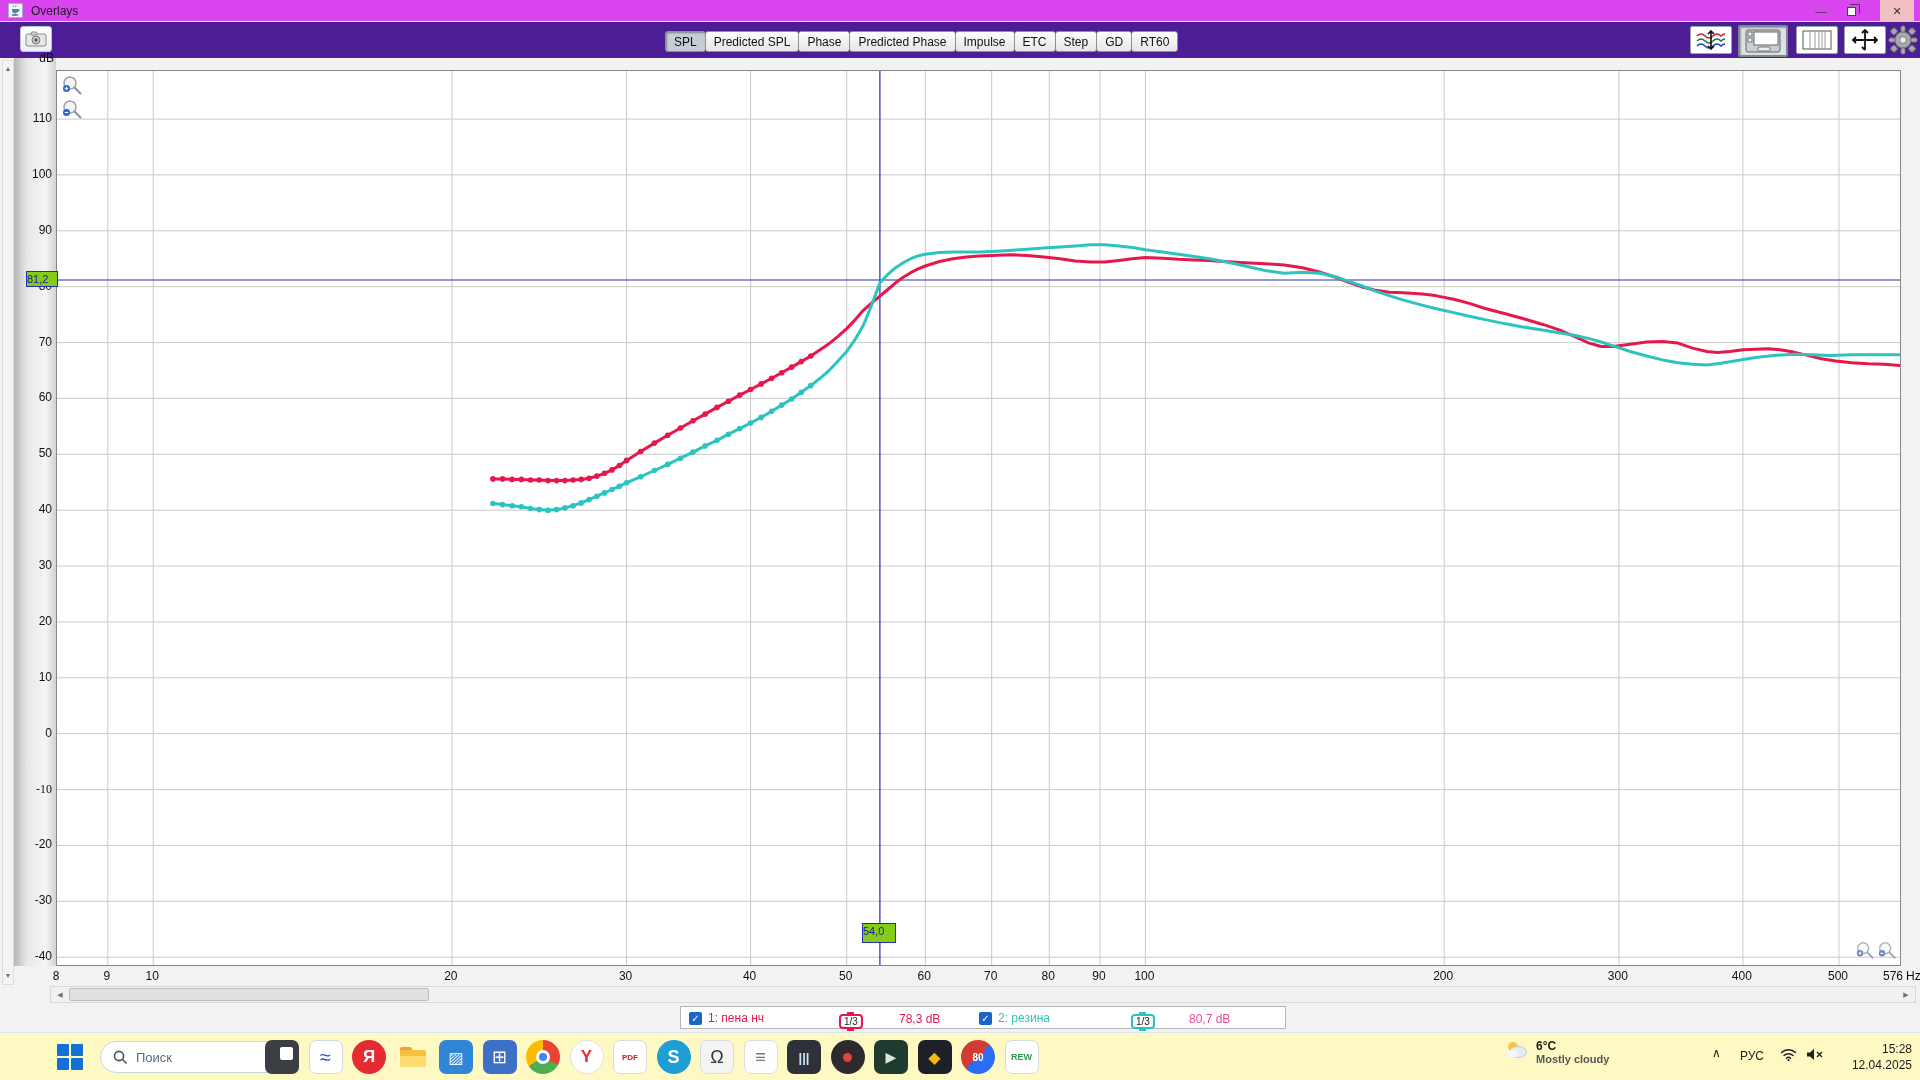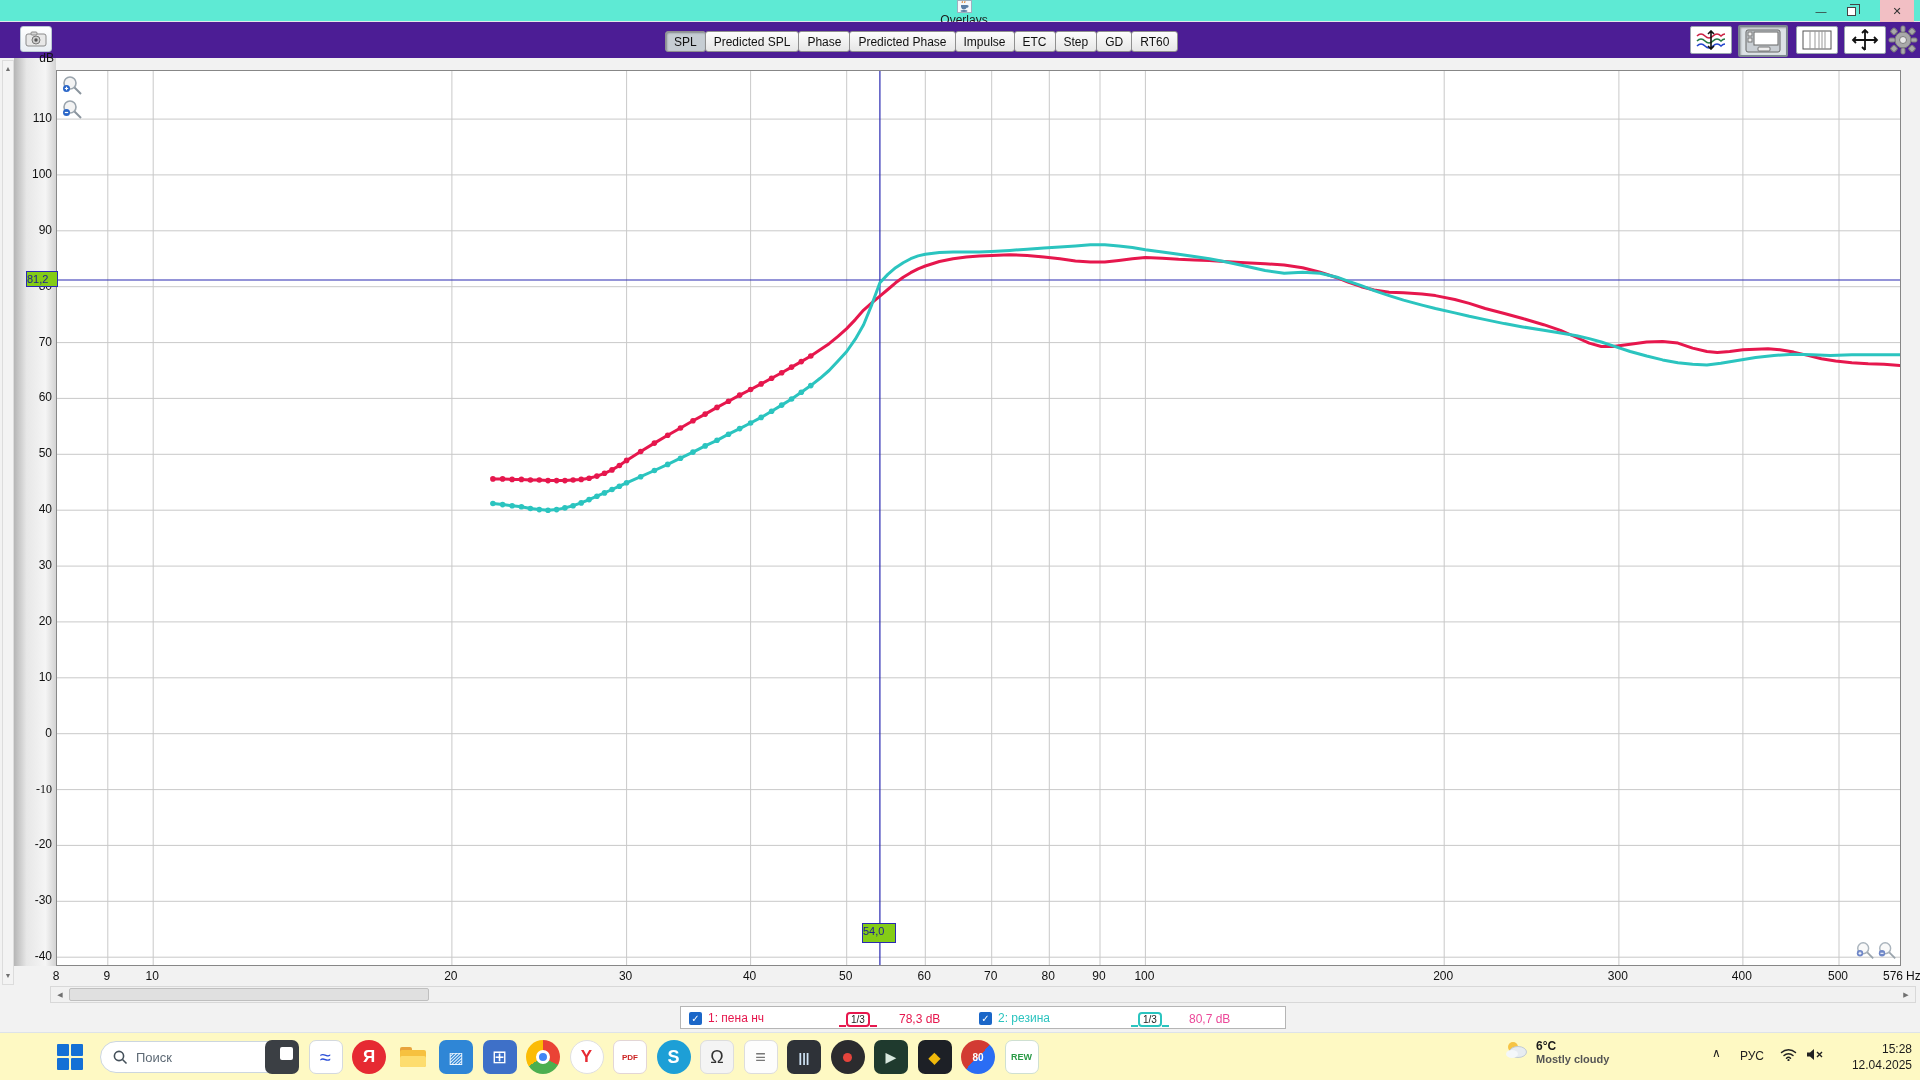--- a/index.html
+++ b/index.html
@@ -1,20 +1,20 @@
 <!DOCTYPE html>
 <html><head>
 <meta charset="utf-8">
 <style>
   * { margin:0; padding:0; box-sizing:border-box; }
   html,body { width:1920px; height:1080px; overflow:hidden; }
   body { font-family:"Liberation Sans","DejaVu Sans",sans-serif; background:#f2f2f2; position:relative; }
 
   
-  .titlebar { position:absolute; left:0; top:0; width:1920px; height:22px; background:#5eead4; border-bottom:1px solid #e3e7ea; display:flex; align-items:center;flex-direction:column; }
+  .titlebar { position:absolute; left:0; top:0; width:1920px; height:22px; background:#d946ef; border-bottom:1px solid #e3e7ea; display:flex; align-items:center; }
   .app-icon { width:15px; height:15px; margin-left:8px; border:1px solid #9db0c0; background:#f4f8fb; display:flex; align-items:center; justify-content:center; }
   .title-text { font-size:12px; color:#1a1a1a; margin-left:8px; }
   .win-btn { position:absolute; top:0; height:22px; width:30px; display:flex; align-items:center; justify-content:center; font-size:11px; color:#333; }
   .win-min { left:1806px; }
   .win-restore { left:1836px; }
   .win-close { left:1880px; width:34px; background:#f2bfc4; }
   .restore-glyph { width:9px; height:9px; border:1px solid #444; position:relative; background:#fff; }
   .restore-glyph:before { content:""; position:absolute; left:2px; top:-4px; width:9px; height:9px; border:1px solid #444; border-bottom:none; border-left:none; }
 
   
@@ -39,21 +39,21 @@
   .cursor-box { position:absolute; border:1px solid #2a2ab2; background:#84cc16; color:#1c1c96; font-size:11px; line-height:14px; z-index:5; }
   .mag { position:absolute; width:22px; height:22px; }
   .hscroll { position:absolute; left:50px; top:986px; width:1866px; height:17px; background:#f1f1f1; border:1px solid #d8d8d8; }
   .hscroll .arr { position:absolute; top:0; width:16px; height:15px; font-size:7px; color:#707070; text-align:center; line-height:15px; }
   .hthumb { position:absolute; left:18px; top:1px; width:360px; height:13px; background:#e0e0e0; border:1px solid #bfbfbf; border-radius:2px; }
 
   
   .legend { position:absolute; left:680px; top:1006px; width:606px; height:23px; background:#ffffff; border:1px solid #b5b5b5; }
   .leg-item { position:absolute; top:4px; display:flex; align-items:center; font-size:12px; }
   .leg-check { width:13px; height:13px; background:#1a66c8; border-radius:2px; color:#fff; font-size:10px; line-height:13px; text-align:center; margin-right:6px; }
-  .badge-wrap { position:absolute; top:5px; display:flex; align-items:flex-end; }
+  .badge-wrap { position:absolute; top:5px; display:flex; align-items:center;flex-direction:column; }
   .badge-stub { width:7px; height:2px; }
   .badge { border:2px solid; border-radius:4px; font-size:10px; line-height:11px; padding:0 3px; color:#222; background:#fff; }
   .leg-val { position:absolute; top:5px; font-size:12px; }
 
   
   .taskbar { position:absolute; left:0; top:1032px; width:1920px; height:48px; background:#fef9c3; border-top:1px solid #dde3e9; }
   .start { position:absolute; left:56px; top:10px; width:28px; height:28px; display:grid; grid-template-columns:12px 12px; grid-template-rows:12px 12px; gap:2px; padding:1px; }
   .start div { background:#1470d6; border-radius:1px; }
   .search-pill { position:absolute; left:100px; top:8px; width:196px; height:32px; border-radius:16px; background:#ffffff; border:1px solid #ccd6df; display:flex; align-items:center; padding-left:12px; }
   .search-pill span { font-size:13px; color:#5e6a75; margin-left:8px; }

